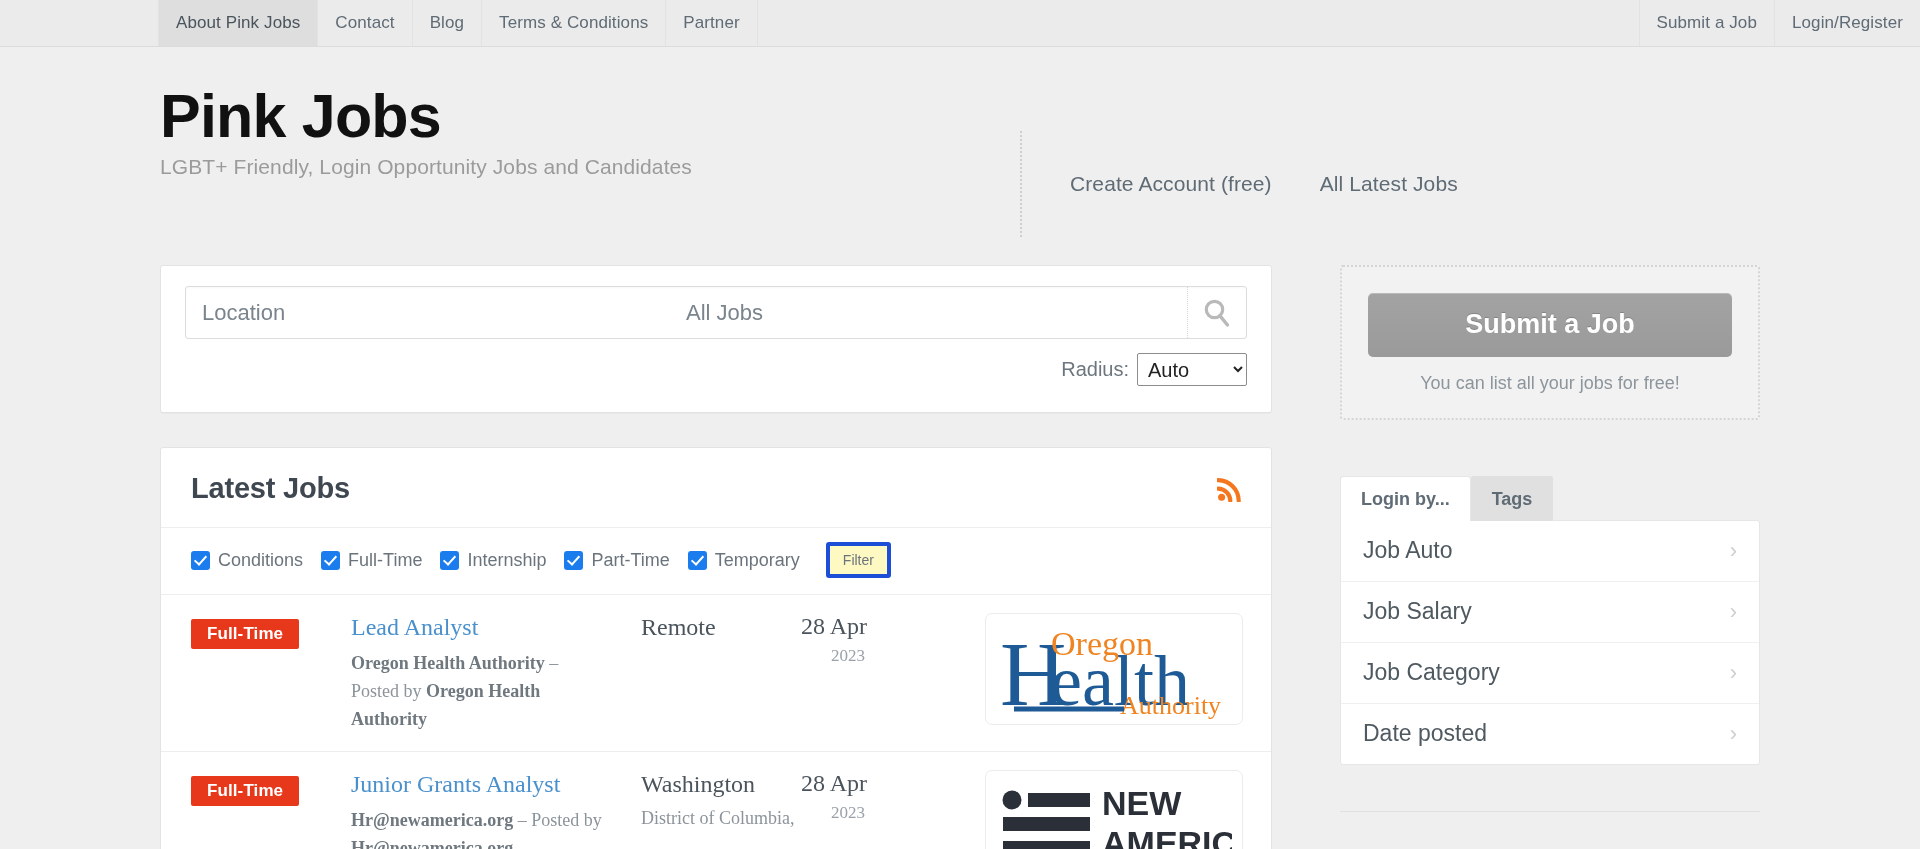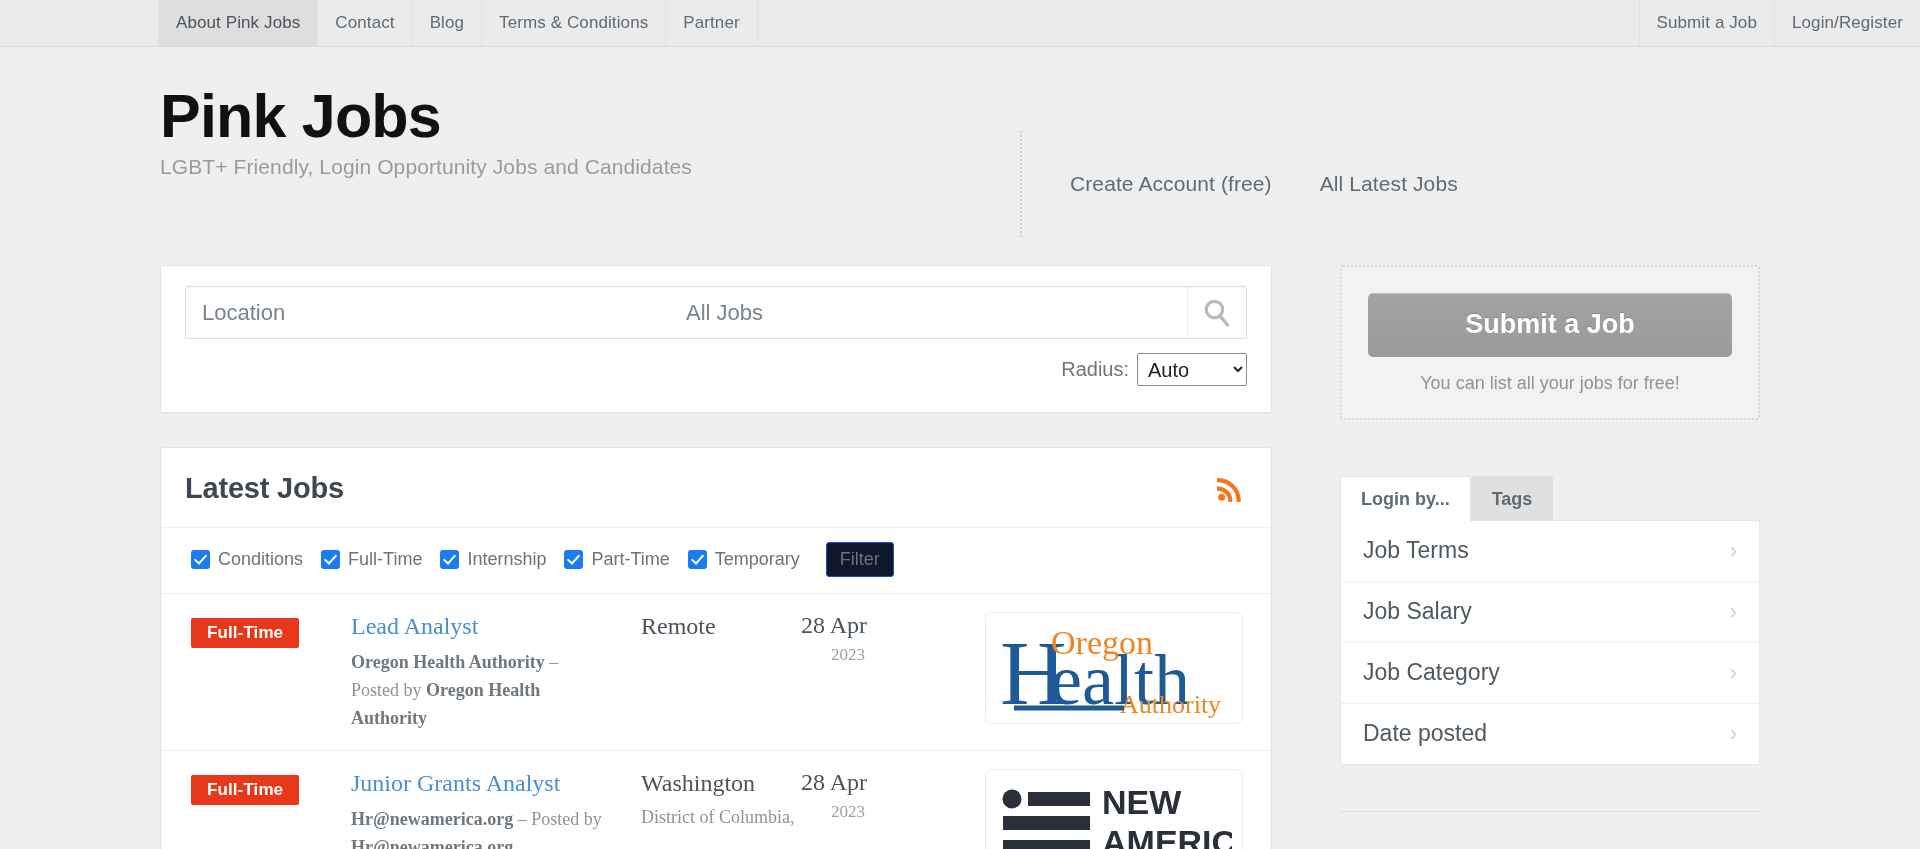--- a/index.html
+++ b/index.html
@@ -145,21 +145,21 @@
     background: #fff;
     border-radius: 2px;
     height: 33px;
     min-width: 110px;
   }
 
   
   .jobs-panel { margin-top: 34px; overflow: hidden; }
   .jobs-head {
     display: flex; align-items: center; justify-content: space-between;
-    padding: 24px 28px 22px 24px;
+    padding: 24px 28px 22px 30px;
     border-bottom: 1px solid #eeeeee;
   }
   .jobs-title {
     font-size: 29px; font-weight: 700; color: #3f4750;
     letter-spacing: -0.2px;
   }
   .rss-icon { width: 26px; height: 26px; display: block; }
 
   .filters-bar {
     display: flex; align-items: center;
@@ -180,25 +180,25 @@
     position: absolute;
     left: 6px; top: 2px;
     width: 5px; height: 10px;
     border: solid #fff;
     border-width: 0 2.4px 2.4px 0;
     transform: rotate(42deg);
   }
   .filter-label { font-size: 18px; color: #6b747c; white-space: nowrap; }
   .filter-btn {
     margin-left: 8px;
-    background: #0f172a;
-    border: 1px solid #1d4ed8;
+    background: #fef9c3;
+    border: 4px solid #1d4ed8;
     border-radius: 3px;
     color: #6b747c;
-    font-size: 18px;
+    font-size: 14px;
     padding: 6px 13px;
     cursor: pointer;
     font-family: "Liberation Sans", sans-serif;
   }
 
   
   .job-row {
     display: flex;
     align-items: flex-start;
     padding: 18px 28px 18px 30px;
@@ -511,21 +511,21 @@
       <div class="submit-note">You can list all your jobs for free!</div>
     </div>
 
     <div class="browse-box">
       <div class="tabs">
         <div class="tab active">Login by...</div>
         <div class="tab">Tags</div>
       </div>
       <div class="browse-list">
         <div class="browse-item">
-          <span>Job Terms</span>
+          <span>Job Auto</span>
           <span class="chev">›</span>
         </div>
         <div class="browse-item">
           <span>Job Salary</span>
           <span class="chev">›</span>
         </div>
         <div class="browse-item">
           <span>Job Category</span>
           <span class="chev">›</span>
         </div>

